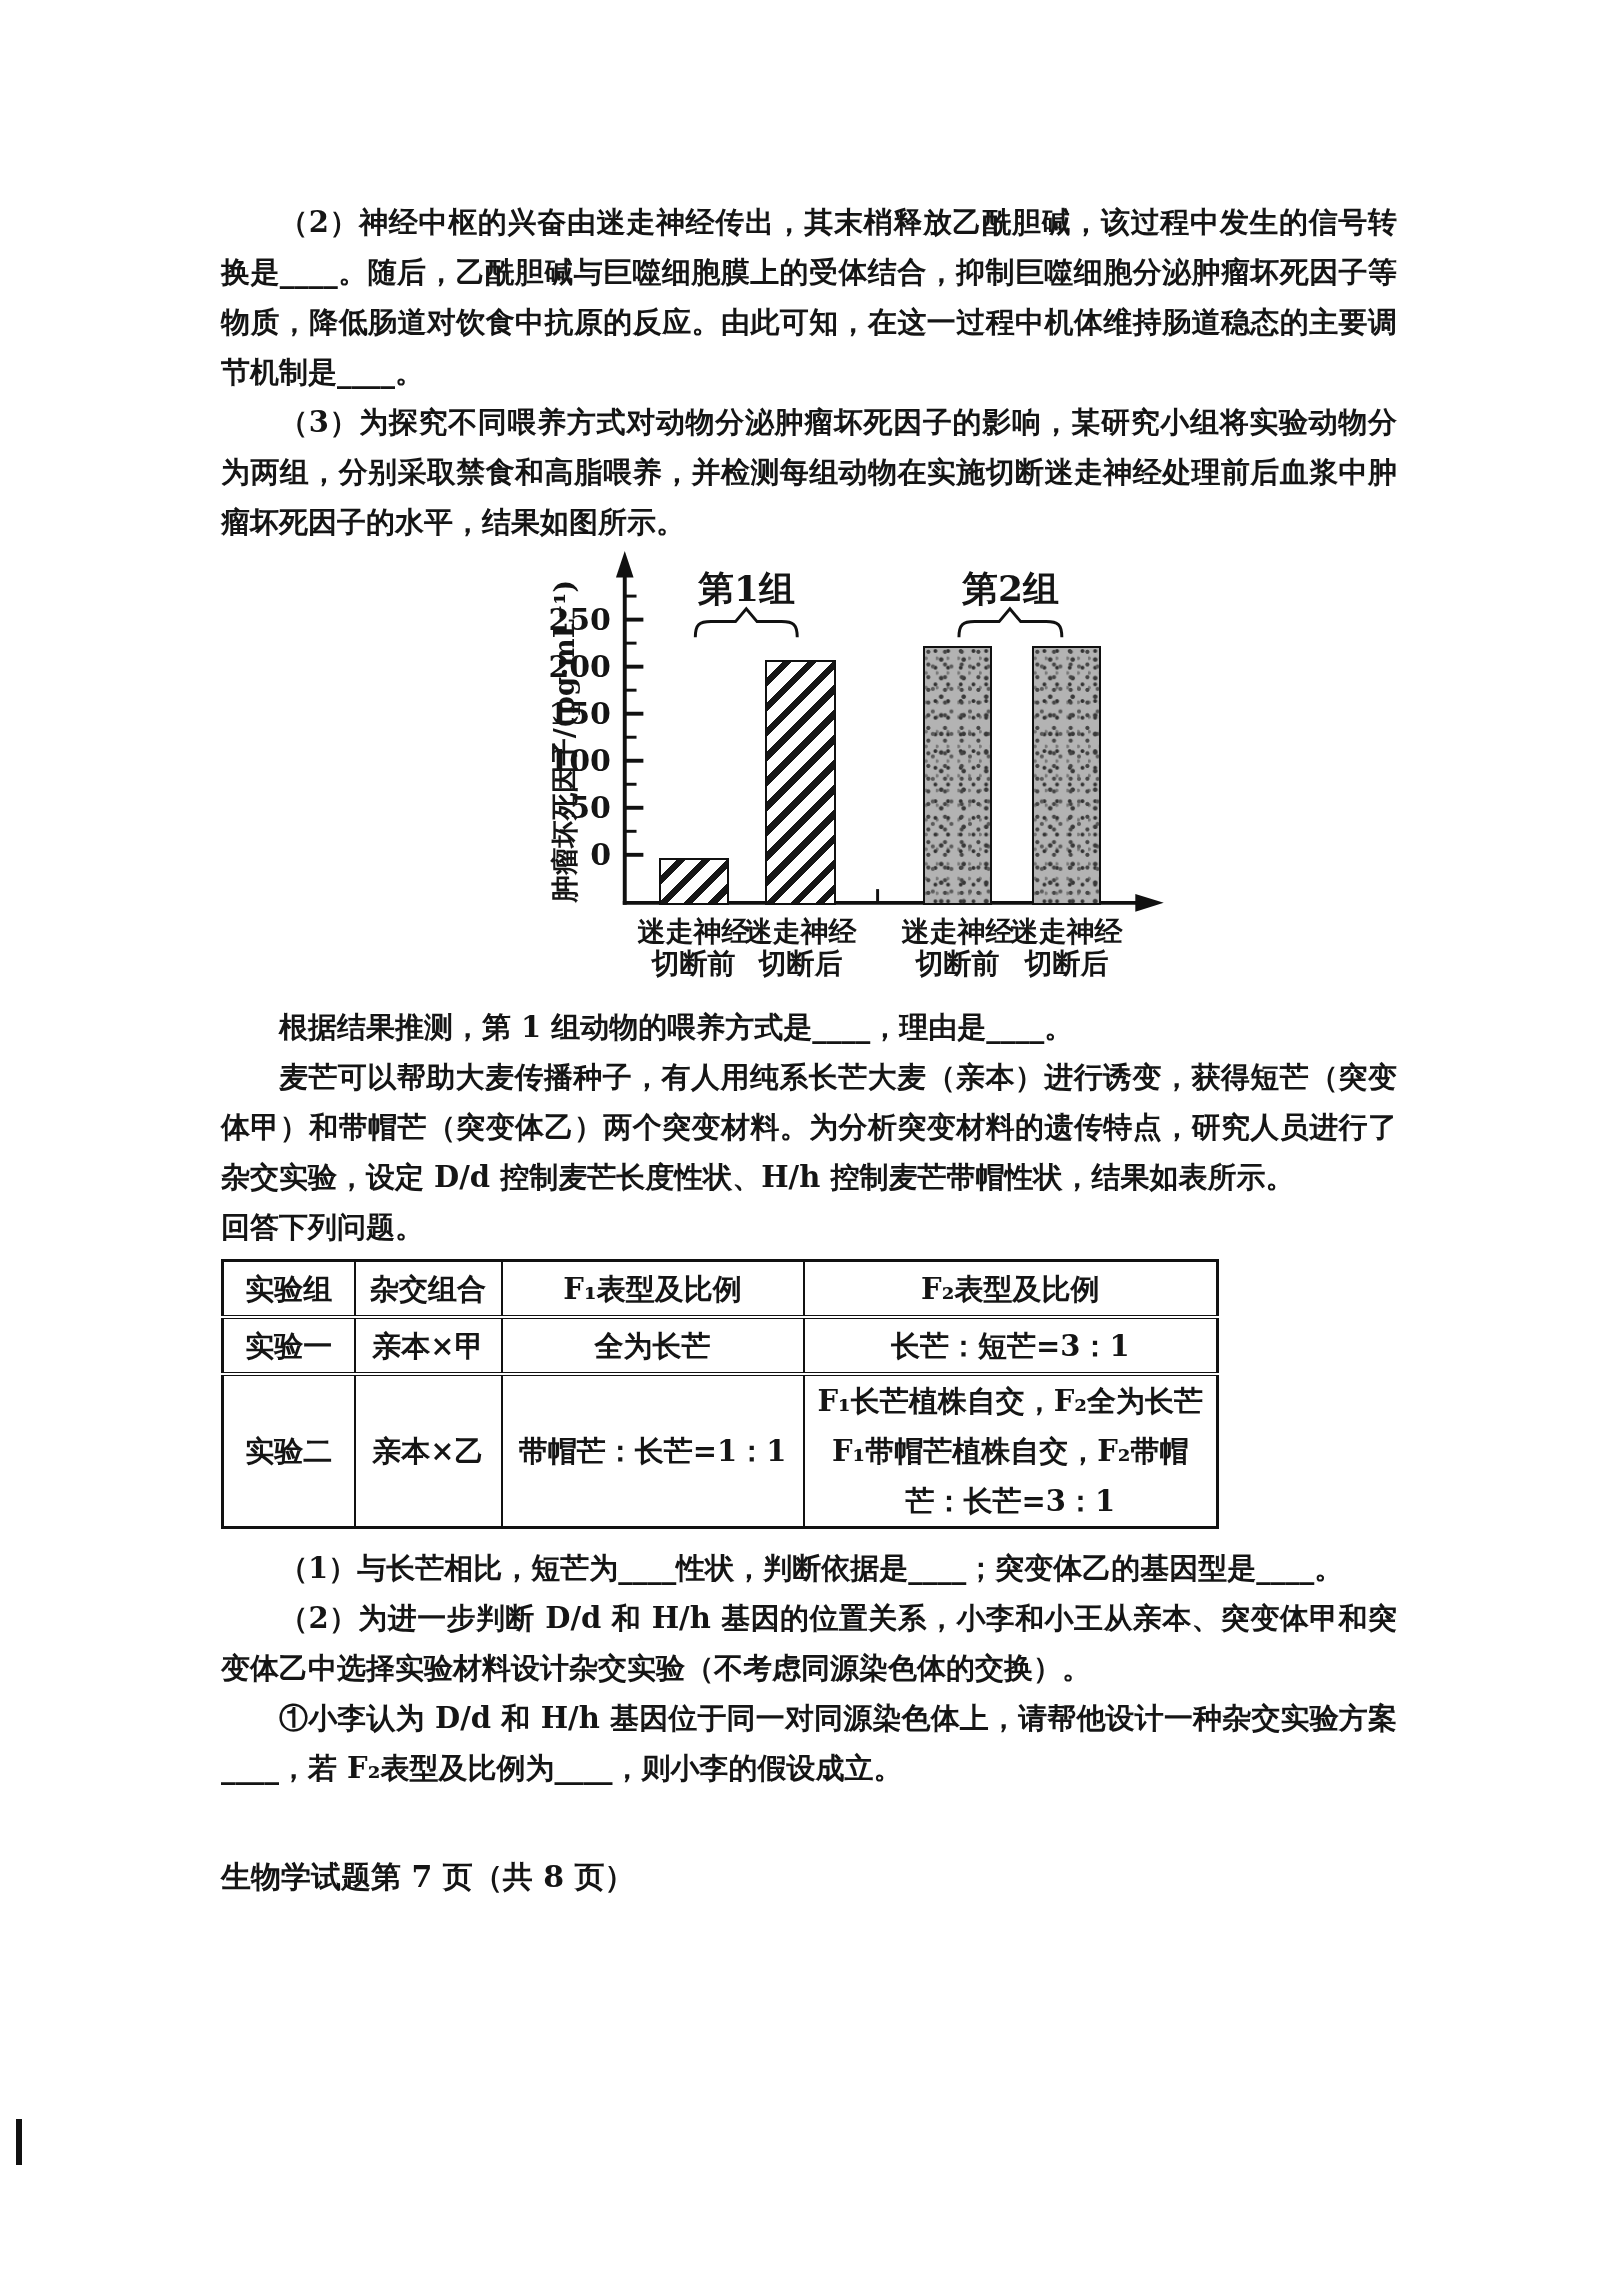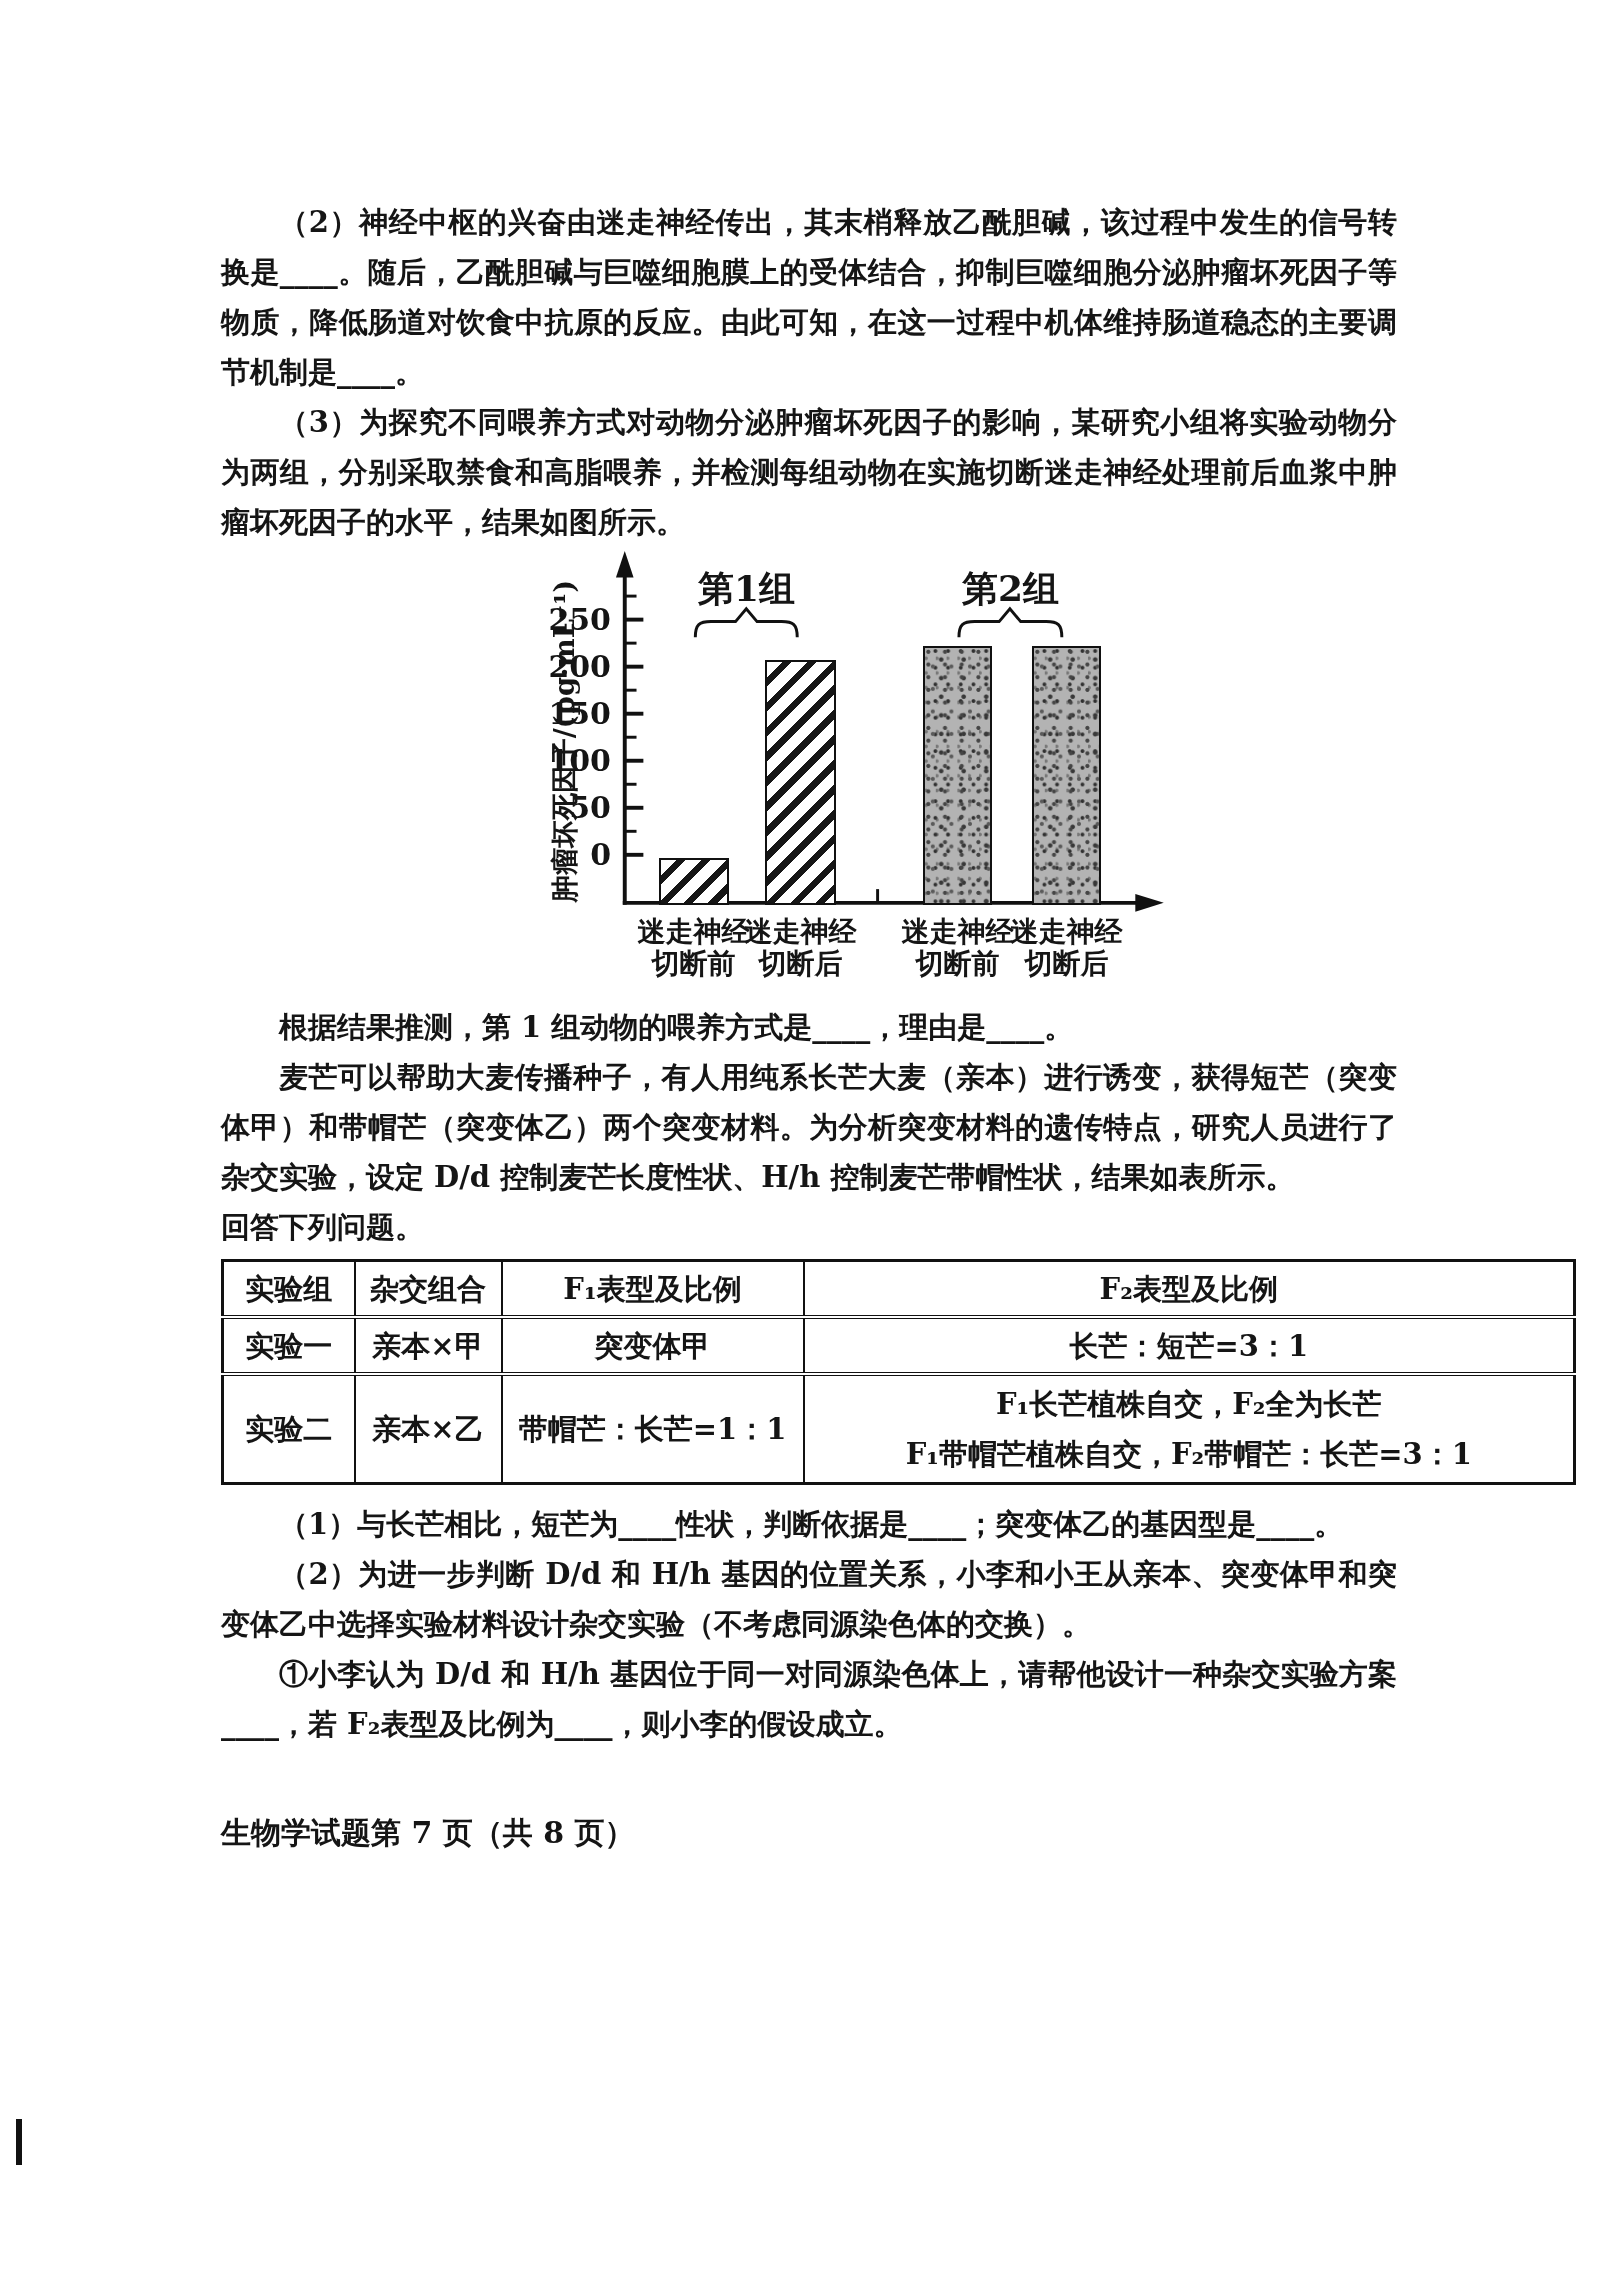--- a/index.html
+++ b/index.html
@@ -47,21 +47,21 @@
   .glabel{
     position:absolute;top:11.8px;width:157px;text-align:center;
     font-size:36px;font-weight:bold;
   }
   .xlab{
     position:absolute;width:167px;text-align:center;
     font-size:28px;font-weight:bold;line-height:32px;white-space:nowrap;
   }
   
   table.cross{
-    border-collapse:collapse;width:1355px;margin:7.8px 0 0 0;
+    border-collapse:collapse;width:998px;margin:7.8px 0 0 0;
     font-size:29px;font-weight:600;
   }
   table.cross th,table.cross td{
     border:2.9px solid #111;text-align:center;vertical-align:middle;
     padding:0 2px;font-weight:600;
   }
   table.cross{border:3.9px solid #111;}
   table.cross .hdr th{height:53px;border-bottom:4.9px double #111;}
   table.cross .r1 td{height:53px;border-bottom:4.9px double #111;border-radius:27px;}
   table.cross .r2 td{height:106px;}
@@ -161,21 +161,21 @@
       <tbody>
           <tr class="hdr">
         <th>实验组</th>
         <th>杂交组合</th>
         <th>F₁表型及比例</th>
         <th>F₂表型及比例</th>
       </tr>
       <tr class="r1">
         <td>实验一</td>
         <td>亲本×甲</td>
-        <td>突变体甲</td>
+        <td>全为长芒</td>
         <td>长芒：短芒=3：1</td>
       </tr>
       <tr class="r2">
         <td>实验二</td>
         <td>亲本×乙</td>
         <td>带帽芒：长芒=1：1</td>
         <td>
           <div class="f2line">F₁长芒植株自交，F₂全为长芒</div>
           <div class="f2line">F₁带帽芒植株自交，F₂带帽芒：长芒=3：1</div>
         </td>

